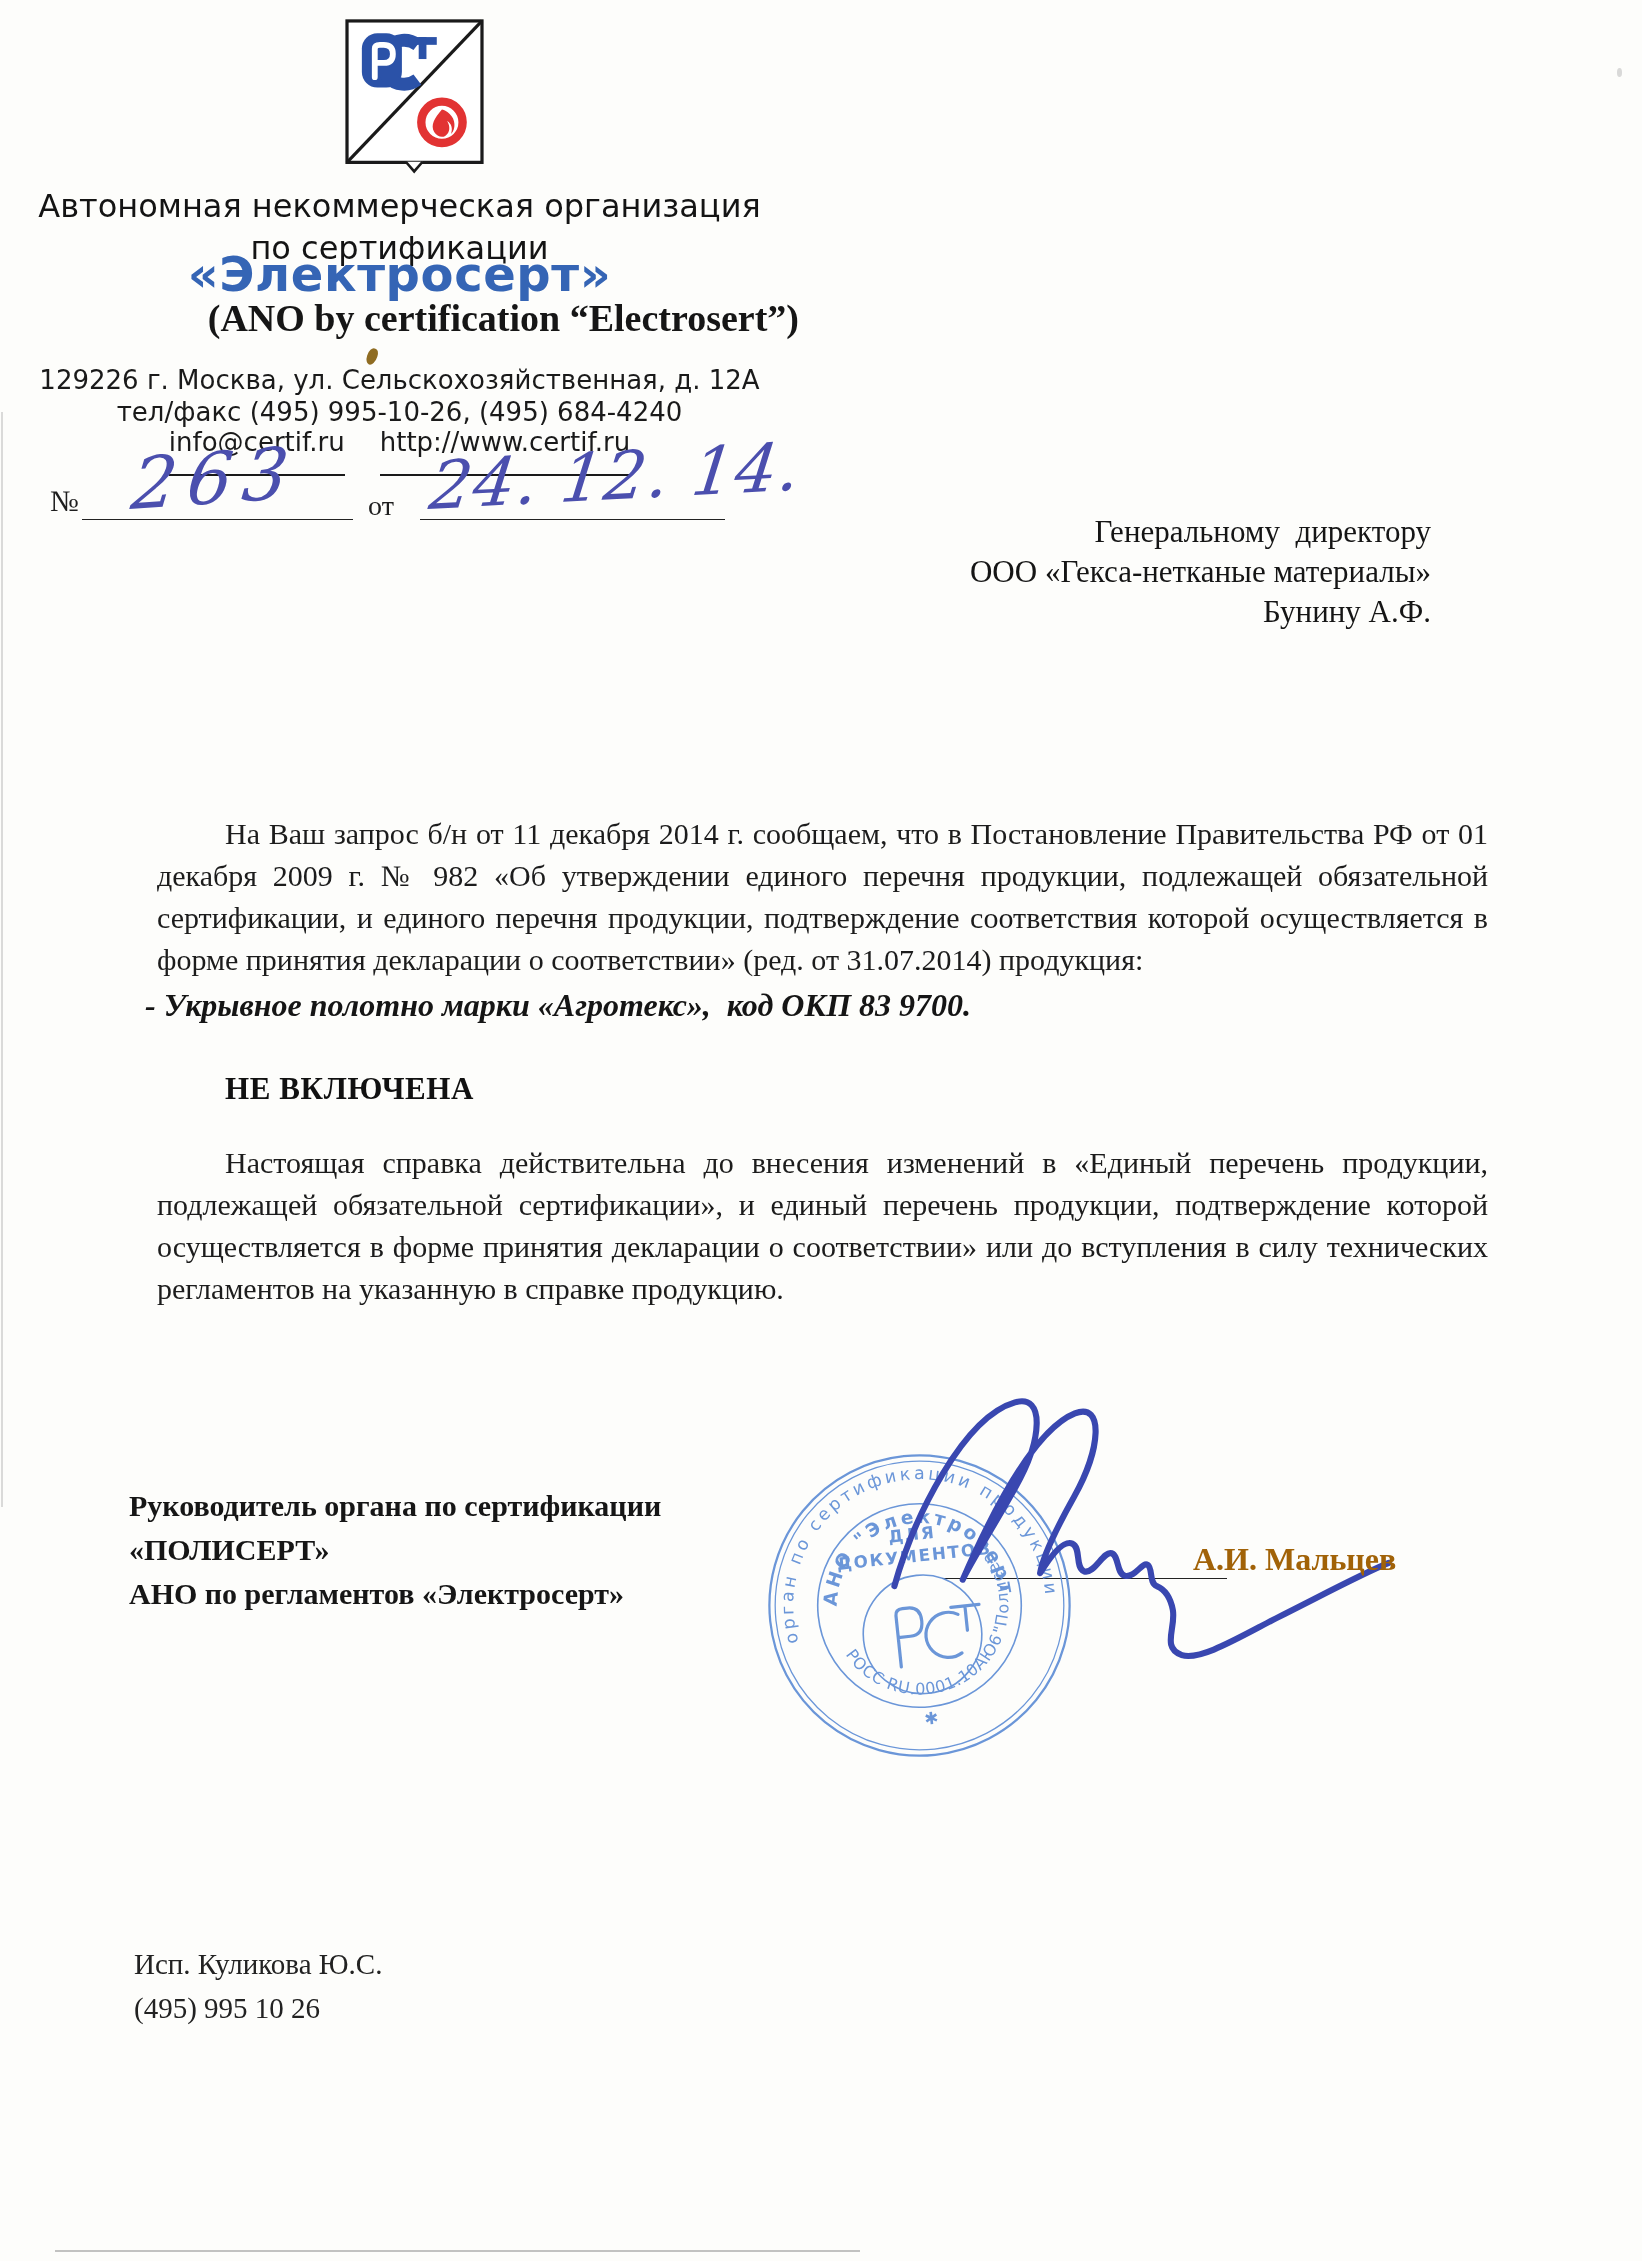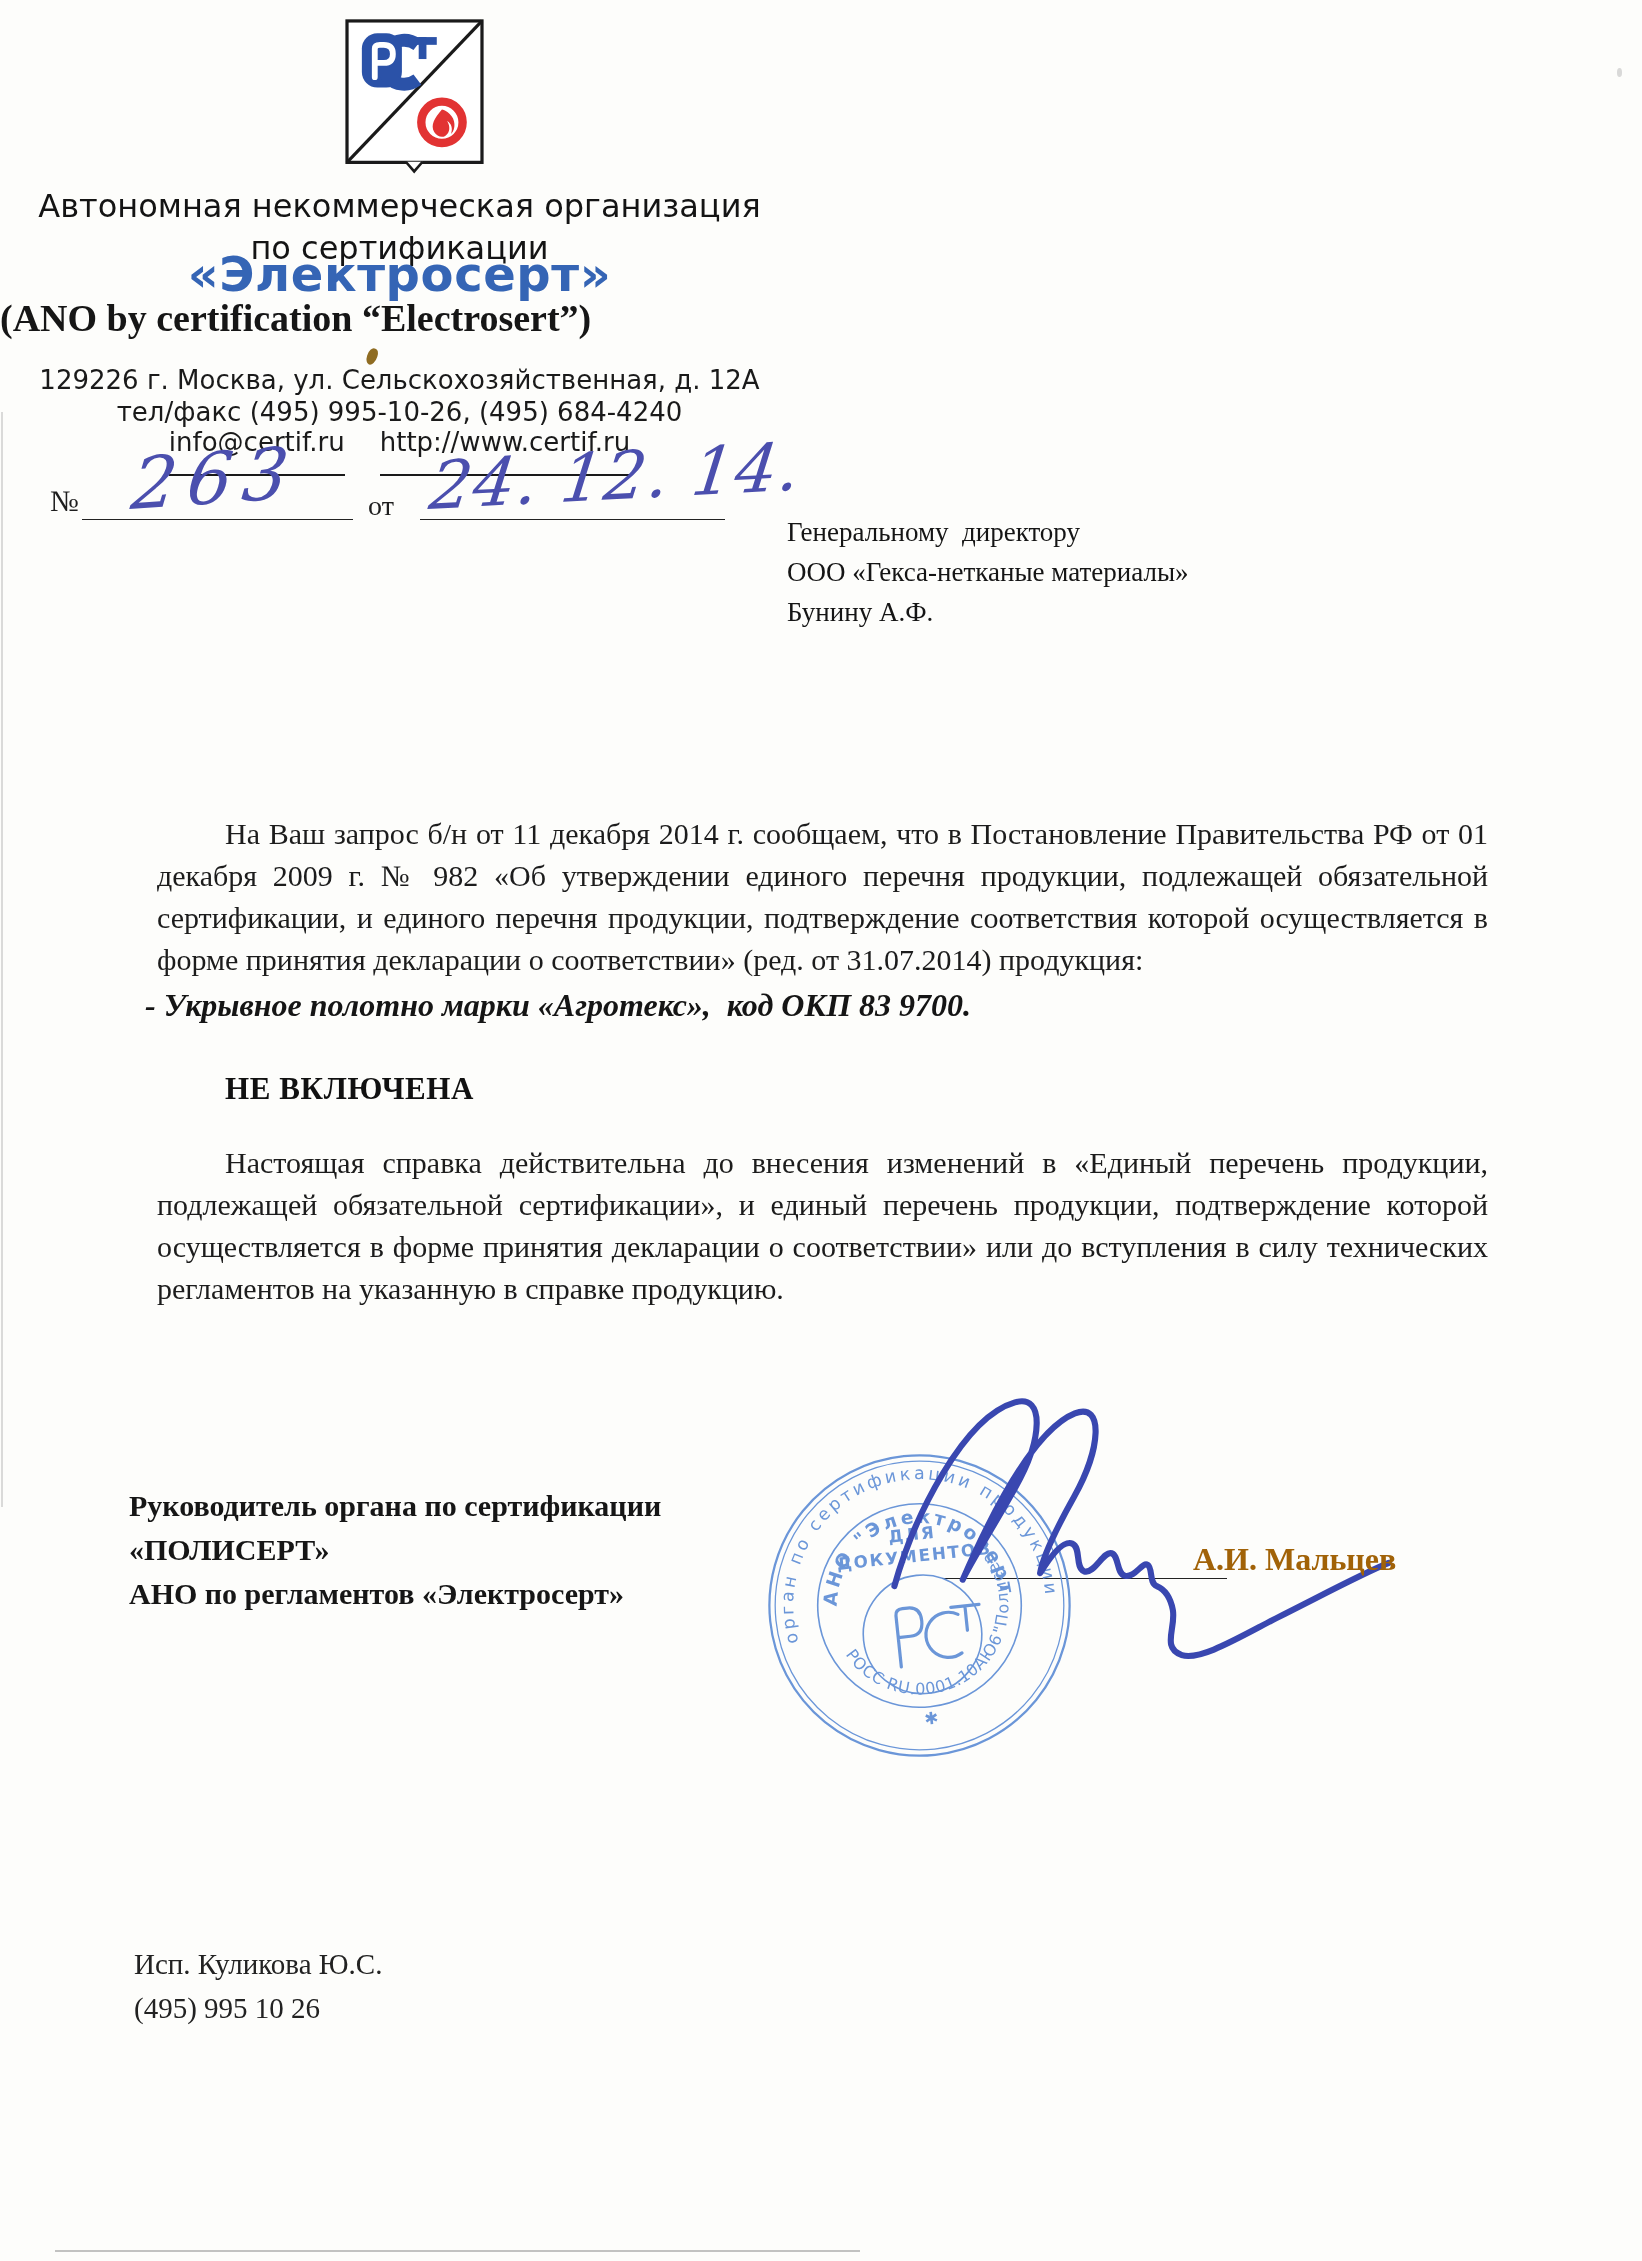--- a/index.html
+++ b/index.html
@@ -10,28 +10,28 @@
     color:#1e1e1e;
     position:relative;
     overflow:hidden;
   }
   .abs{position:absolute;}
   .sans{font-family:"DejaVu Sans", sans-serif;}
   .serif{font-family:"Liberation Serif", serif;}
   
   .org-line{width:799px;left:0px;text-align:center;font-size:32px;color:#141414;letter-spacing:0px;margin-top:18px;}
   .org-name{width:799px;left:0px;text-align:center;font-size:48px;font-weight:bold;letter-spacing:0.6px;}
-  .org-name-en{width:799px;left:0px;text-align:left;font-size:38px;font-weight:bold;color:#161616;}
+  .org-name-en{width:799px;left:0px;text-align:right;font-size:38px;font-weight:bold;color:#161616;}
   .addr{width:799px;left:0px;text-align:center;font-size:26px;color:#1a1a1a;}
   .link{border-bottom:2.6px solid #1a1a1a;padding-bottom:17px;}
   
   .refline{border-top:1.9px solid #222;height:0;}
   .hand{font-family:"DejaVu Serif", serif;font-style:italic;color:#4b4fae;}
   
-  .recipient-line{white-space:pre;font-size:27px;line-height:40px;text-align:left;color:#151515;}
+  .recipient-line{white-space:pre;font-size:31px;line-height:40px;text-align:right;color:#151515;}
   
   .para{width:1331px;left:157px;font-size:30px;line-height:42px;text-align:justify;text-indent:68px;color:#1c1c1c;}
   .product{font-size:32px;font-weight:bold;font-style:italic;white-space:pre;color:#151515;}
   .status{font-size:31px;font-weight:bold;letter-spacing:0.6px;color:#111;}
   
   .sig-title{width:683px;left:129px;text-align:left;font-size:30px;font-weight:bold;line-height:44px;color:#161616;}
   .signer-name{font-size:32px;color:#a16207;font-weight:bold;}
   .footer-line{font-size:29px;color:#222;}
   
   .artifact{pointer-events:none;}

